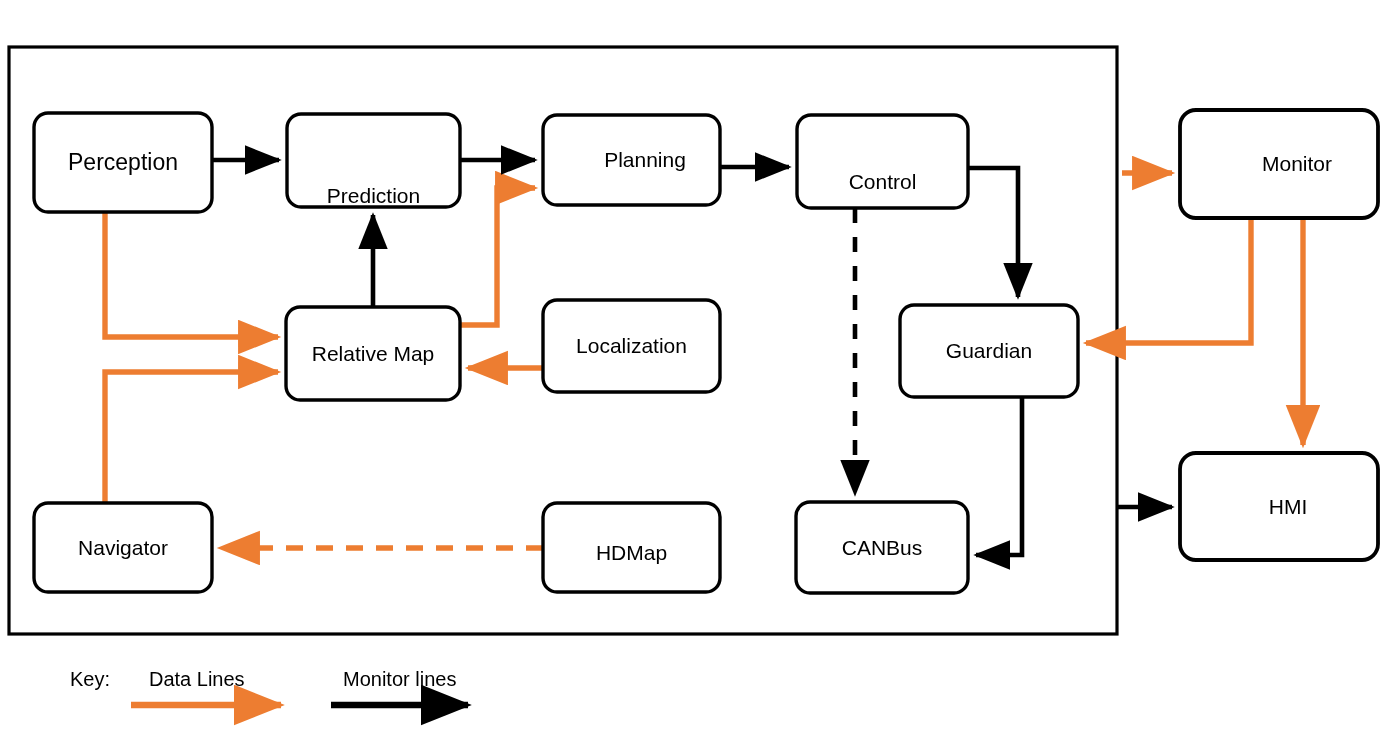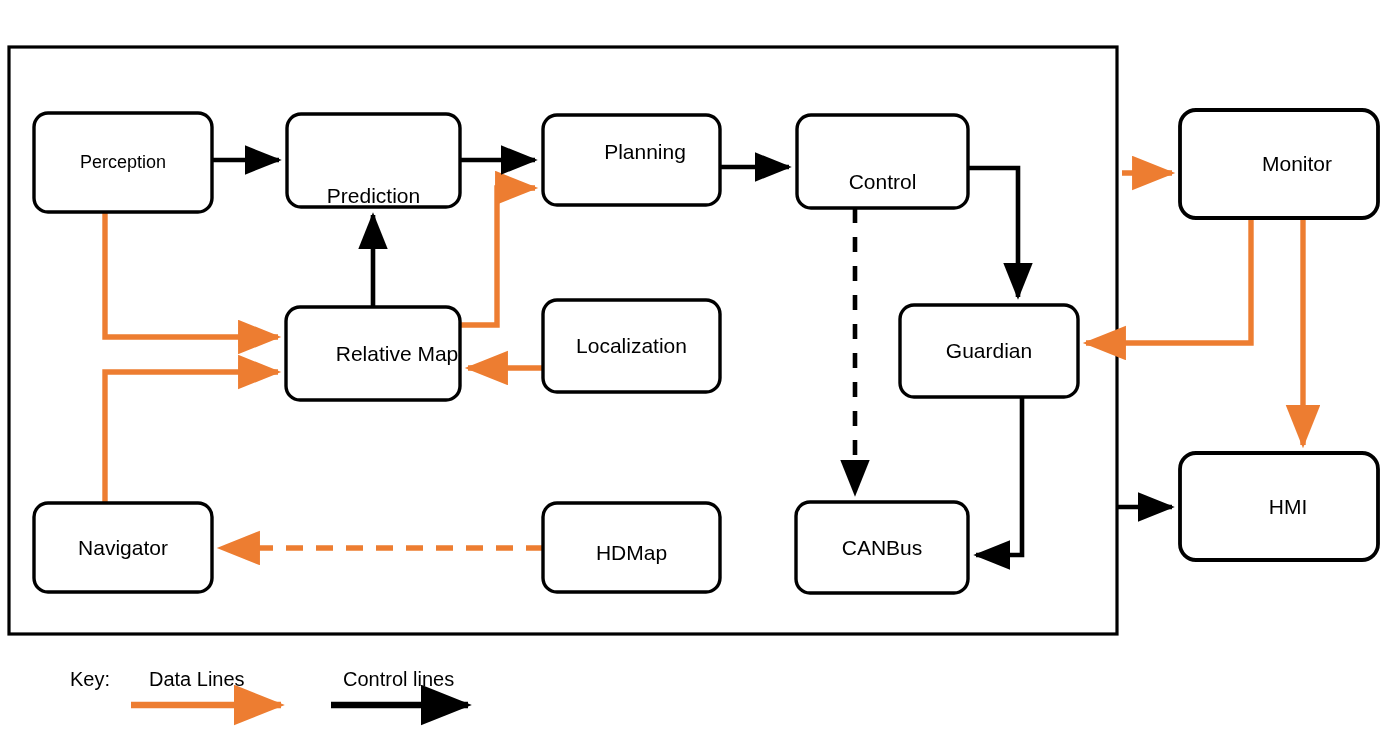--- a/index.html
+++ b/index.html
@@ -88,30 +88,30 @@
       <rect x="34" y="503" width="178" height="89" rx="14" ry="14" fill="#FFFFFF" stroke="#000000" stroke-width="3.4"></rect>
       <rect x="543" y="503" width="177" height="89" rx="14" ry="14" fill="#FFFFFF" stroke="#000000" stroke-width="3.4"></rect>
       <rect x="796" y="502" width="172" height="91" rx="14" ry="14" fill="#FFFFFF" stroke="#000000" stroke-width="3.4"></rect>
       <rect x="1180" y="453" width="198" height="107" rx="16" ry="16" fill="#FFFFFF" stroke="#000000" stroke-width="3.8"></rect>
     </g>
 
     <path d="M131,705 L281,705" fill="none" stroke="#ED7D31" stroke-width="6.4" marker-end="url(#arrowOrange)"></path>
     <path d="M331,705 L468,705" fill="none" stroke="#000000" stroke-width="6.4" marker-end="url(#arrowBlack)"></path>
   </svg>
 
-  <div class="node-label" style="left:34px;top:113px;width:178px;height:99px;font-size:18px;">Perception</div>
+  <div class="node-label" style="left:34px;top:113px;width:178px;height:99px;font-size:23px;">Perception</div>
   <div class="node-label" style="left:287px;top:114px;width:173px;height:93px;margin-top:35px;">Prediction</div>
-  <div class="node-label" style="left:543px;top:107px;width:204px;height:90px;">Planning</div>
+  <div class="node-label" style="left:543px;top:115px;width:204px;height:90px;">Planning</div>
   <div class="node-label" style="left:797px;top:115px;width:171px;height:93px;margin-top:20px;">Control</div>
   <div class="node-label" style="left:1180px;top:110px;width:234px;height:108px;">Monitor</div>
-  <div class="node-label" style="left:286px;top:307px;width:174px;height:93px;padding-left:24px;">Relative Map</div>
+  <div class="node-label" style="left:286px;top:307px;width:174px;height:93px;">Relative Map</div>
   <div class="node-label" style="left:543px;top:300px;width:177px;height:92px;">Localization</div>
   <div class="node-label" style="left:900px;top:305px;width:178px;height:92px;">Guardian</div>
   <div class="node-label" style="left:34px;top:503px;width:178px;height:89px;text-align:right;">Navigator</div>
   <div class="node-label" style="left:543px;top:503px;width:177px;height:100px;">HDMap</div>
   <div class="node-label" style="left:796px;top:502px;width:172px;height:91px;border-radius:6px;">CANBus</div>
   <div class="node-label" style="left:1180px;top:453px;width:216px;height:107px;">HMI</div>
 
   <div class="legend-text" style="left:70px;top:668px;">Key:</div>
   <div class="legend-text" style="left:149px;top:668px;">Data Lines</div>
-  <div class="legend-text" style="left:343px;top:668px;">Control lines</div>
+  <div class="legend-text" style="left:343px;top:668px;">Monitor lines</div>
 
 </div>
 
 </body></html>

